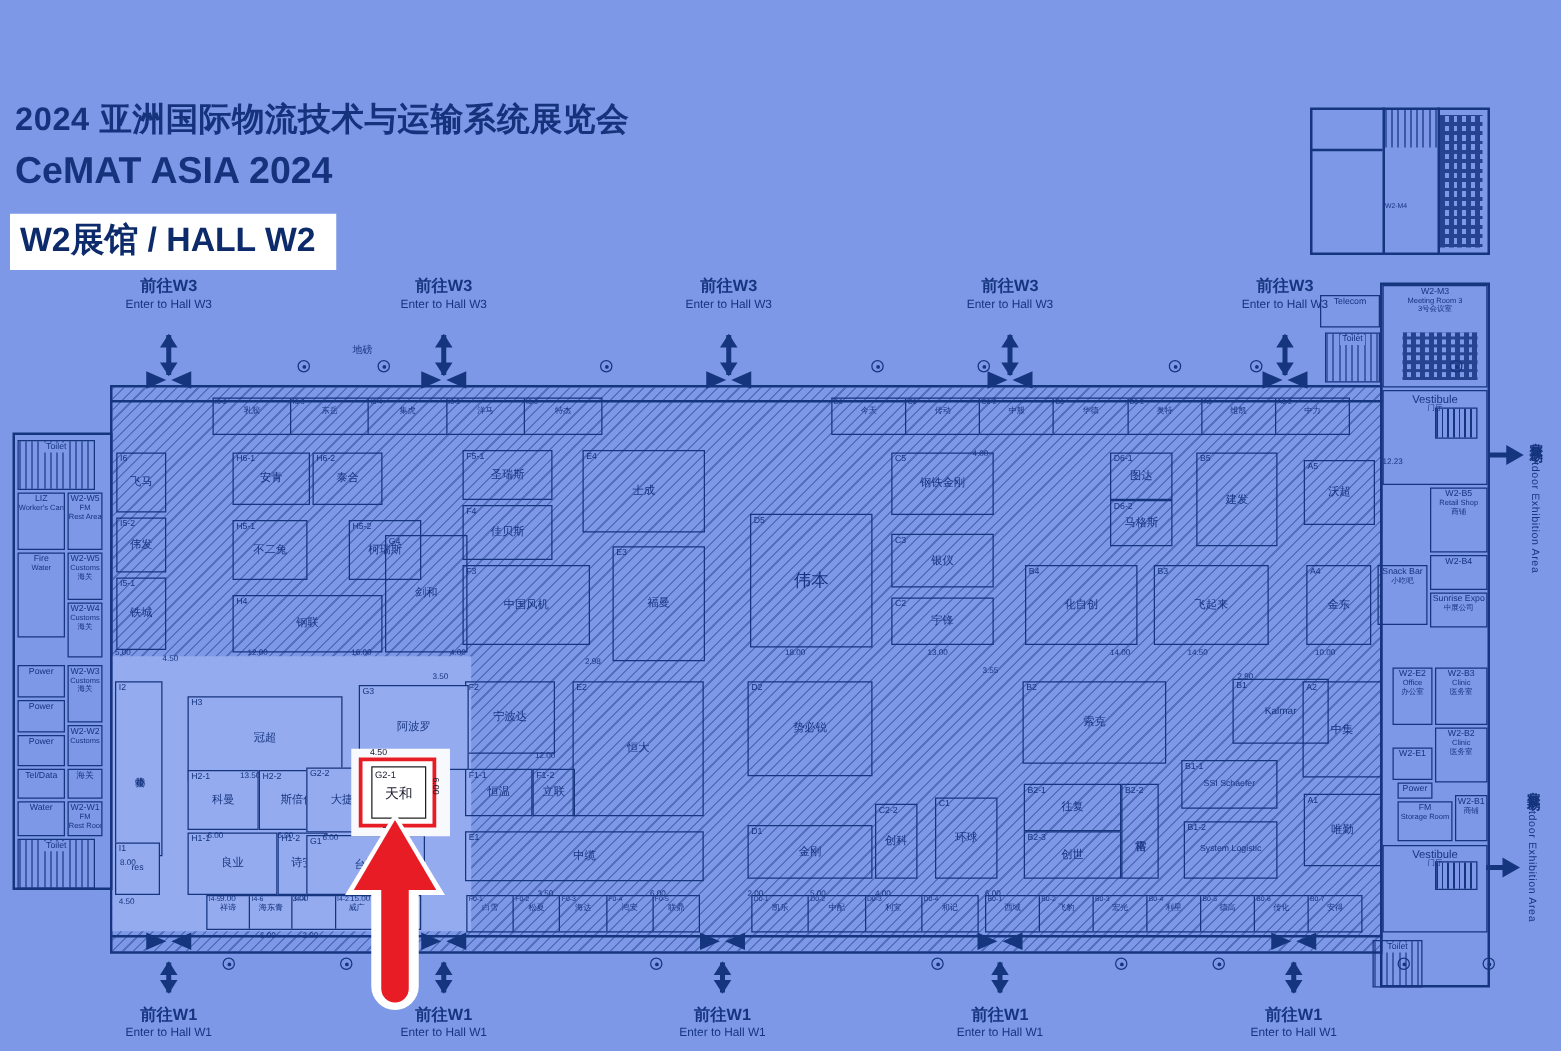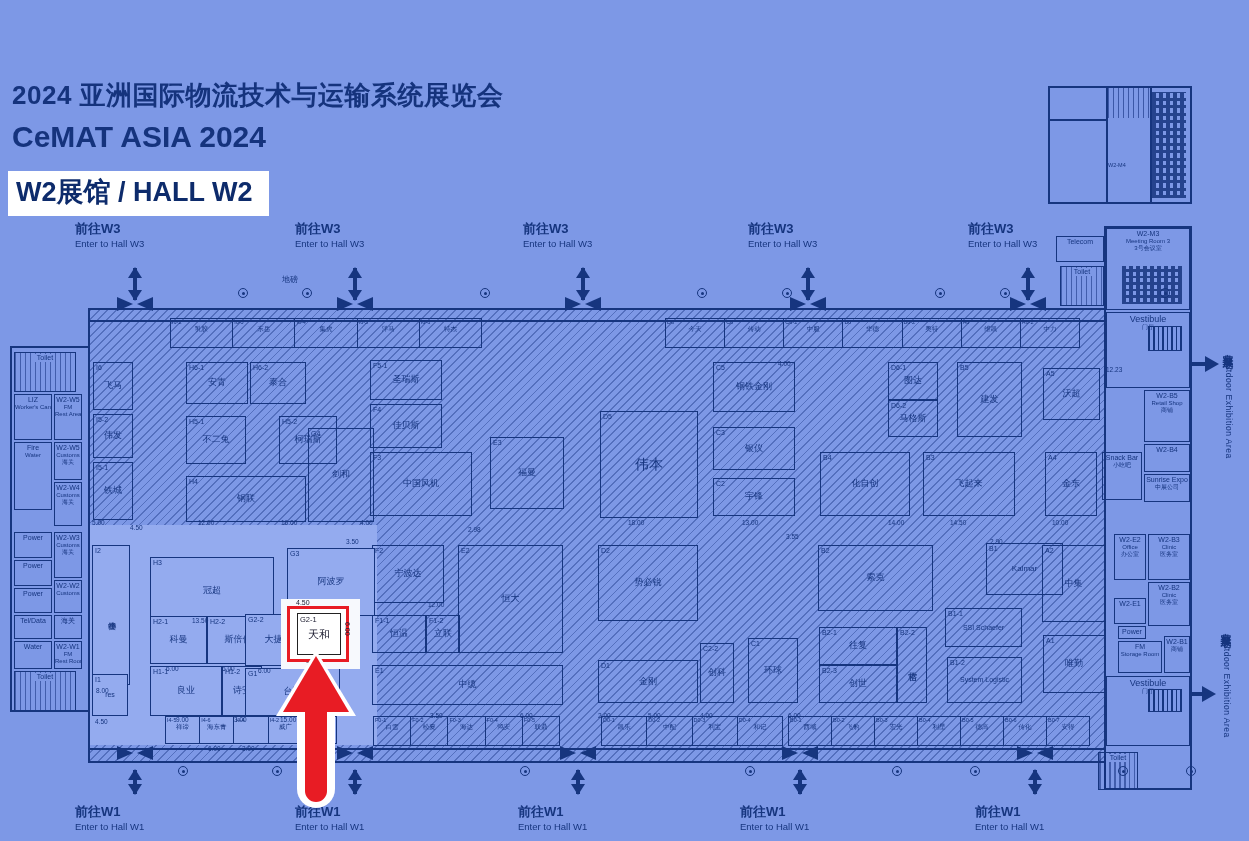--- a/index.html
+++ b/index.html
@@ -35,21 +35,21 @@
 .room .rl{line-height:1.15;white-space:nowrap}
 .room .rl0{font-size:7px}
 .room.big .rl0{font-size:9px}
 .room.hxs{background-image:repeating-linear-gradient(90deg,rgba(16,45,125,.55) 0 1.5px,transparent 1.5px 5px)}
 .room.hxs .rl{background:var(--bg);display:inline-block;padding:0 2px}
 .seats{position:absolute;left:18%;right:8%;top:46%;bottom:6%;background-image:repeating-linear-gradient(0deg,var(--ln) 0 2.5px,transparent 2.5px 6.5px),repeating-linear-gradient(90deg,var(--ln) 0 4px,transparent 4px 7px);opacity:.85}
 .stairs{position:absolute;right:8%;top:18%;width:42%;height:34%;border:1px solid var(--ln);background-image:repeating-linear-gradient(90deg,var(--ln) 0 1.3px,transparent 1.3px 4.5px)}
 
 .dim{position:absolute;font-size:6.5px;z-index:4;white-space:nowrap}
 
-.navg{position:absolute;width:120px;z-index:5}
+.navg{position:absolute;width:120px;text-align:center;z-index:5}
 .navg .cn{font-size:13px;font-weight:bold}
 .navg .en{font-size:9.5px}
 .varrow{position:absolute;width:18px;z-index:5}
 .varrow::before,.varrow::after{content:"";position:absolute;left:50%;transform:translateX(-50%);border:7px solid transparent}
 .varrow::before{top:0;border-bottom:11px solid var(--ln)}
 .varrow::after{bottom:0;border-top:11px solid var(--ln)}
 .varrow .bar{position:absolute;left:50%;transform:translateX(-50%);top:8px;bottom:8px;width:4px;background:var(--ln)}
 .rarrow{position:absolute;width:28px;height:16px;z-index:5}
 .rarrow::before{content:"";position:absolute;left:0;top:6px;width:14px;height:4px;background:var(--ln)}
 .rarrow::after{content:"";position:absolute;left:13px;top:0;border:8px solid transparent;border-left:14px solid var(--ln)}
@@ -173,21 +173,25 @@
       <span class="bnm">圣瑞斯</span>
     </div>
     <div class="booth" style="left: 370px; top: 404px; width: 72px; height: 44px;">
       <span class="bid">F4</span>
       <span class="bnm">佳贝斯</span>
     </div>
     <div class="booth" style="left: 370px; top: 452px; width: 102px; height: 64px;">
       <span class="bid">F3</span>
       <span class="bnm">中国风机</span>
     </div>
-    <div class="booth" style="left: 490px; top: 437px; width: 74px; height: 72px;">
+    <div class="booth" style="left: 466px; top: 360px; width: 98px; height: 66px;">
+      <span class="bid">E4</span>
+      <span class="bnm">士成</span>
+    </div>
+    <div class="booth" style="left: 490px; top: 437px; width: 74px; height: 92px;">
       <span class="bid">E3</span>
       <span class="bnm">福曼</span>
     </div>
     <div class="booth" style="left: 600px; top: 411px; width: 98px; height: 107px;">
       <span class="bid">D5</span>
       <span class="bnm" style="font-size: 14px;">伟本</span>
     </div>
     <div class="booth" style="left: 713px; top: 362px; width: 82px; height: 50px;">
       <span class="bid">C5</span>
       <span class="bnm">钢铁金刚</span>

